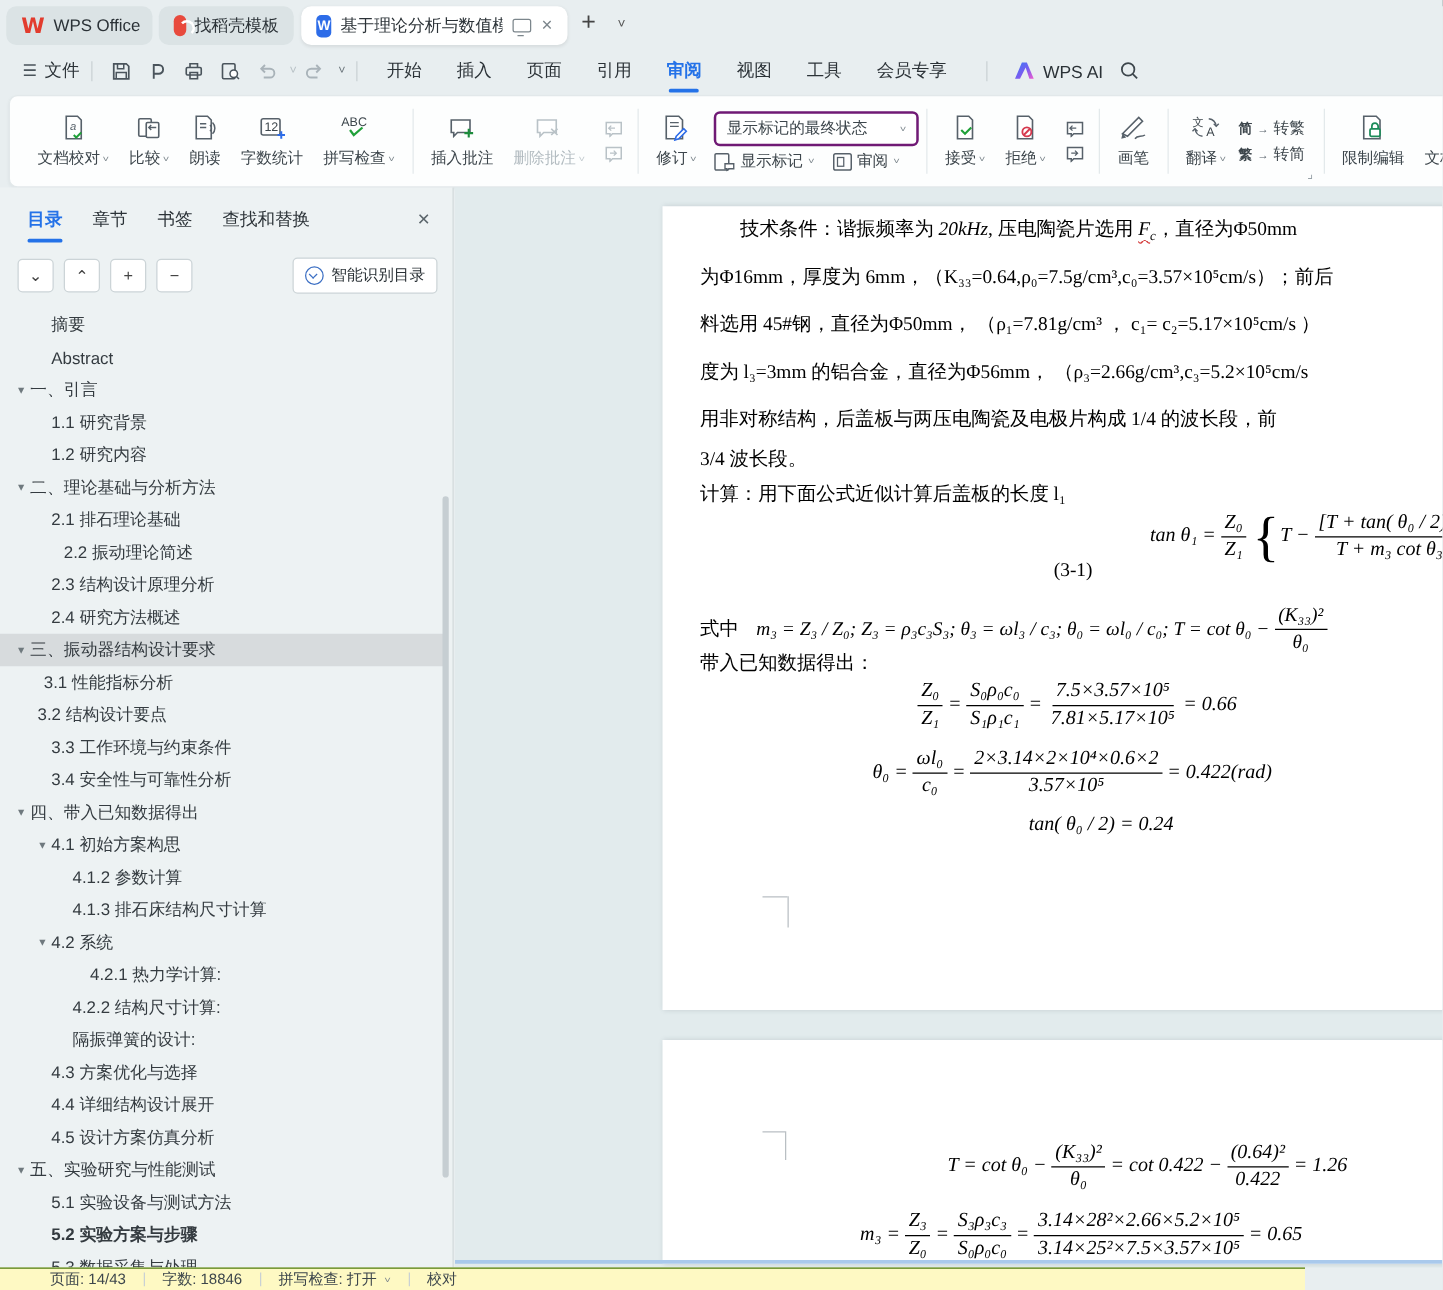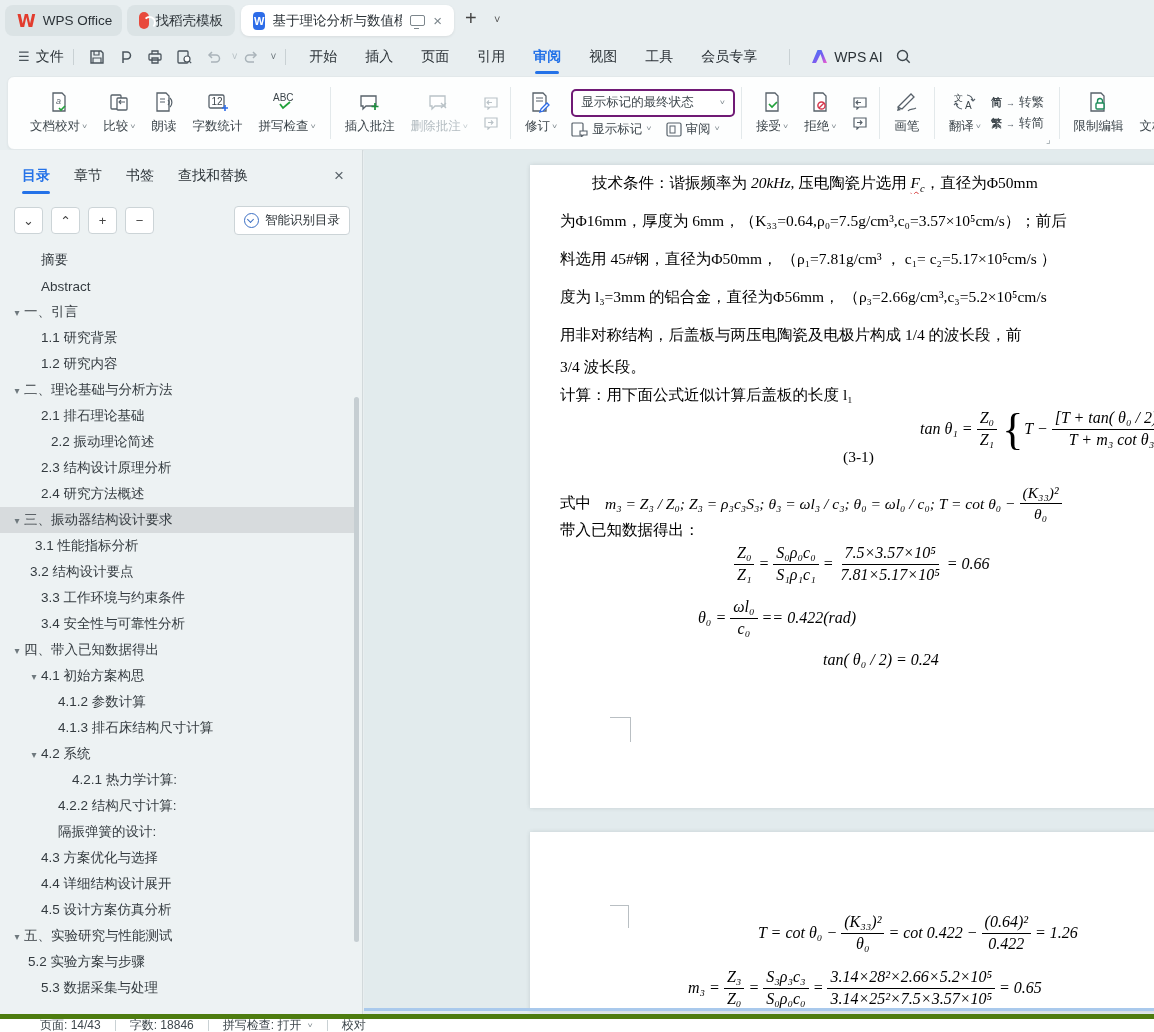--- a/index.html
+++ b/index.html
@@ -103,22 +103,22 @@
   .fx{position:absolute;display:flex;align-items:center;font-family:"Liberation Serif","DejaVu Serif",serif;
       font-style:italic;font-size:16px;color:#000;white-space:nowrap}
   .cn{font-style:normal}
   .frac{display:inline-flex;flex-direction:column;align-items:center;margin:0 4px}
   .frac .num{border-bottom:1px solid #000;padding:0 3px;line-height:1.3}
   .frac .den{padding:0 3px;line-height:1.3}
   .brace{font-size:44px;font-weight:200;margin:0 1px;line-height:.85;font-style:normal}
   .eqno{position:absolute;font-family:"Liberation Serif",serif;font-size:15.5px;color:#000}
 
   
-  #statusbar{position:absolute;left:0;top:1014px;width:1154px;height:18px;background:#ffffff;
-             border-top:5px solid #4d7c0f;display:flex;align-items:center;font-size:12px;color:#3d464c;box-sizing:border-box}
+  #statusbar{position:absolute;left:0;top:1014px;width:1044px;height:18px;background:#fef9c3;
+             border-top:1px solid #4d7c0f;display:flex;align-items:center;font-size:12px;color:#3d464c;box-sizing:border-box}
   .stsep{width:1px;height:11px;background:#c9d1d4;margin:0 14px}
 
   svg{flex:none}
 </style>
 </head>
 <body>
 
 <div class="darkseg" style="left:560px;width:28px"></div>
 <div class="darkseg" style="left:728px;width:46px"></div>
 <div class="darkseg" style="left:868px;width:46px"></div>
@@ -576,21 +576,25 @@
     <span class="toclabel">4.4 详细结构设计展开</span>
   </div>
       <div class="tocrow" style="padding-left: 27px;">
     <span class="tocarrow" style="visibility: hidden;">▾</span>
     <span class="toclabel">4.5 设计方案仿真分析</span>
   </div>
       <div class="tocrow" style="padding-left: 10px;">
     <span class="tocarrow">▾</span>
     <span class="toclabel">五、实验研究与性能测试</span>
   </div>
-      <div class="tocrow" style="padding-left: 14px;">
+      <div class="tocrow" style="padding-left: 27px;">
+    <span class="tocarrow" style="visibility: hidden;">▾</span>
+    <span class="toclabel">5.1 实验设备与测试方法</span>
+  </div>
+      <div class="tocrow" style="padding-left: 27px; font-weight: bold;">
     <span class="tocarrow" style="visibility: hidden;">▾</span>
     <span class="toclabel">5.2 实验方案与步骤</span>
   </div>
       <div class="tocrow" style="padding-left: 27px;">
     <span class="tocarrow" style="visibility: hidden;">▾</span>
     <span class="toclabel">5.3 数据采集与处理</span>
   </div>
     </div>
   <div id="sbscroll"></div>
 </div>
@@ -651,20 +655,24 @@
       <span>= 0.66</span>
     </div>
 
     <div class="fx" style="top:432px;left:168px">
       <span>θ₀ =</span>
       <span class="frac">
           <span class="num">ωl₀</span>
           <span class="den">c₀</span>
         </span>
       <span>=</span>
+      <span class="frac">
+          <span class="num">2×3.14×2×10⁴×0.6×2</span>
+          <span class="den">3.57×10⁵</span>
+        </span>
       <span>= 0.422(rad)</span>
     </div>
 
     <div class="fx" style="top:486px;left:293px">
       <span>tan( θ₀ / 2) = 0.24</span>
     </div>
 
     <div class="cmark-h" style="left:80px;top:552px;width:20px"></div>
     <div class="cmark-v" style="left:100px;top:552px;height:25px"></div>
   </div>

